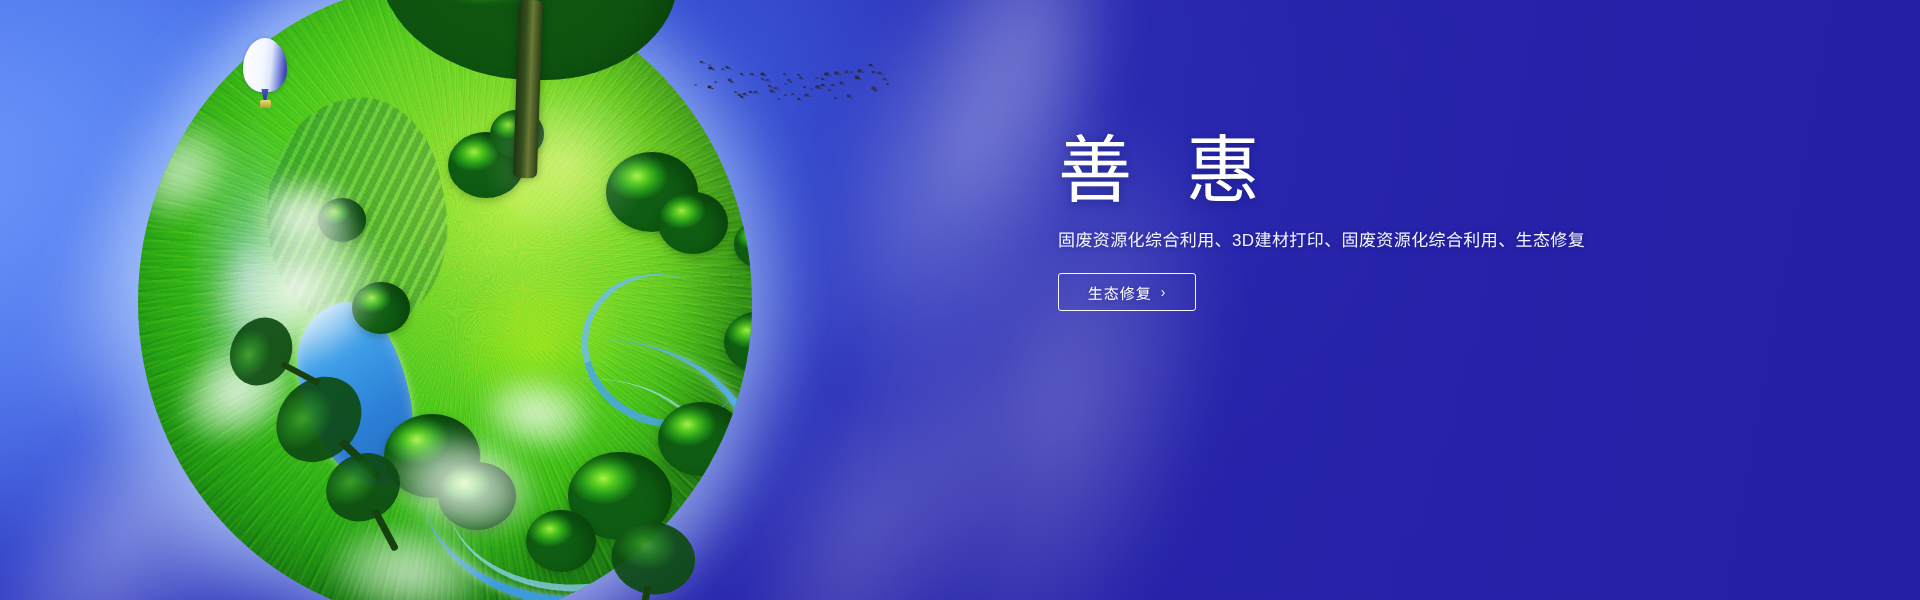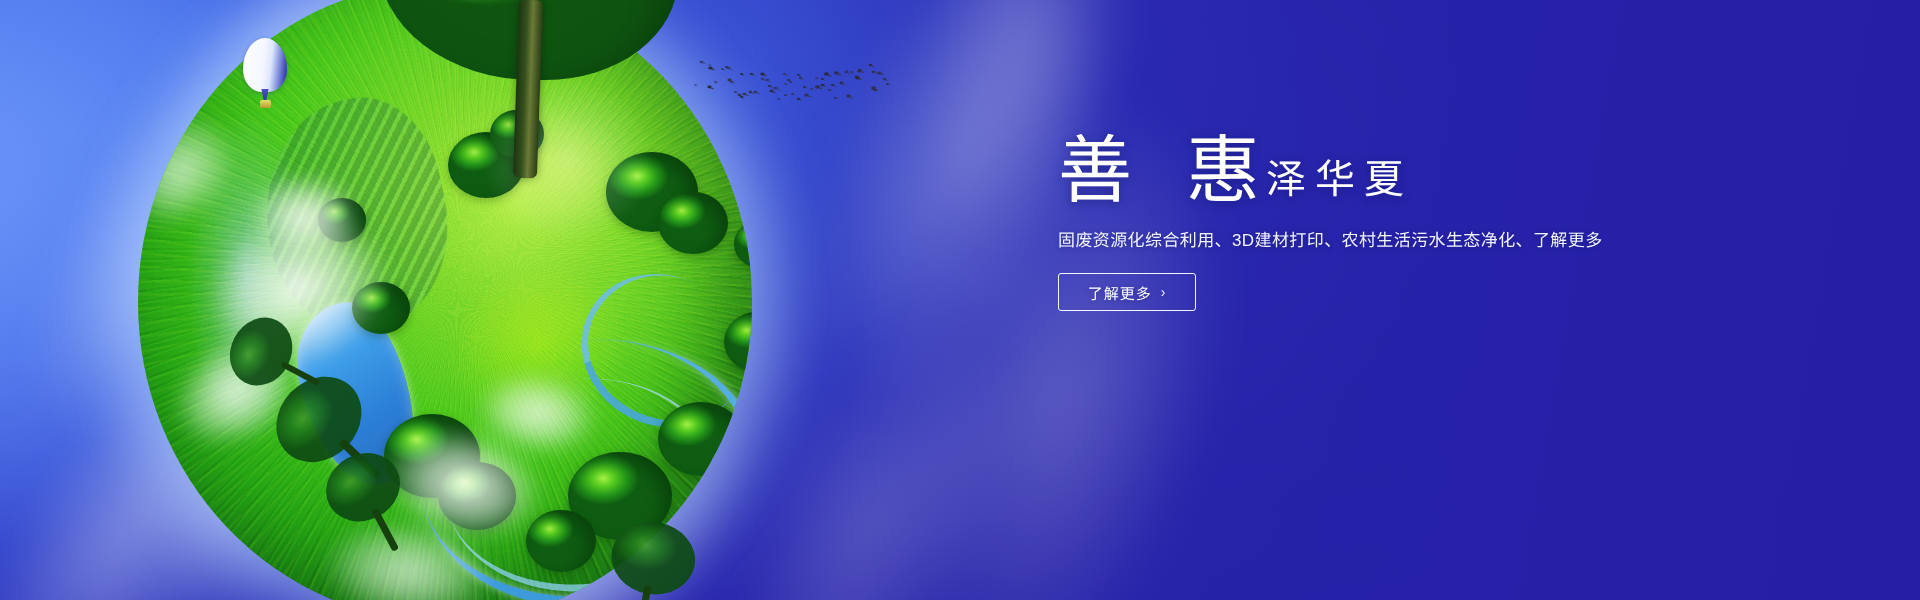--- a/index.html
+++ b/index.html
@@ -356,25 +356,24 @@
       <span style="left: 183.2px; top: 29.8px; transform: scale(1.24); opacity: 0.66;"></span>
       <span style="left: 186.2px; top: 35.4px; transform: scale(0.97); opacity: 0.81;"></span>
     </div>
 
   <div class="copy">
 
     <div class="headline">
       <span class="hl-big">善</span>
       <span class="hl-gap"></span>
       <span class="hl-big">惠</span>
-      <span class="hl-small">泽华夏</span>
     </div>
 
 
-    <div class="desc">固废资源化综合利用、3D建材打印、农村生活污水生态净化、了解更多</div>
+    <div class="desc">固废资源化综合利用、3D建材打印、固废资源化综合利用、生态修复</div>
 
     <div class="cta">
-      <span>了解更多</span>
+      <span>生态修复</span>
       <span class="arrow">›</span>
     </div>
 
   </div>
 </div>
 
 </body></html>

